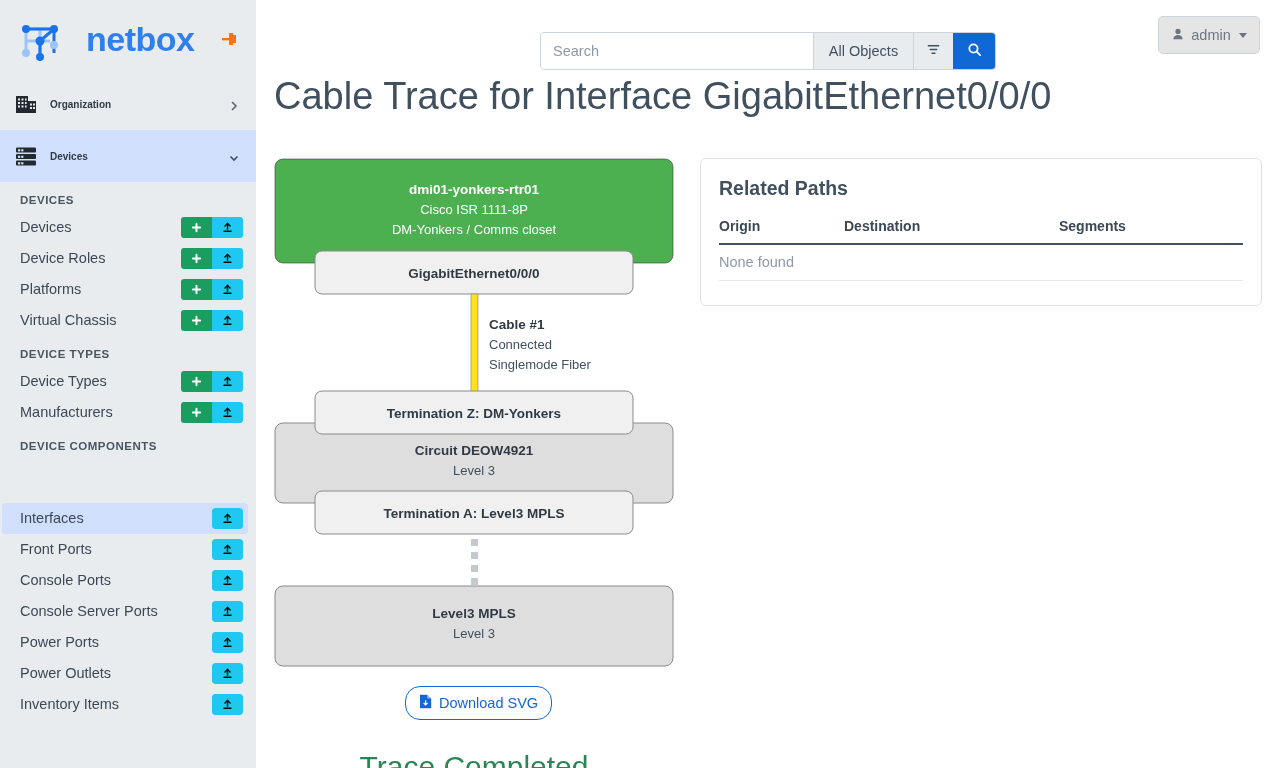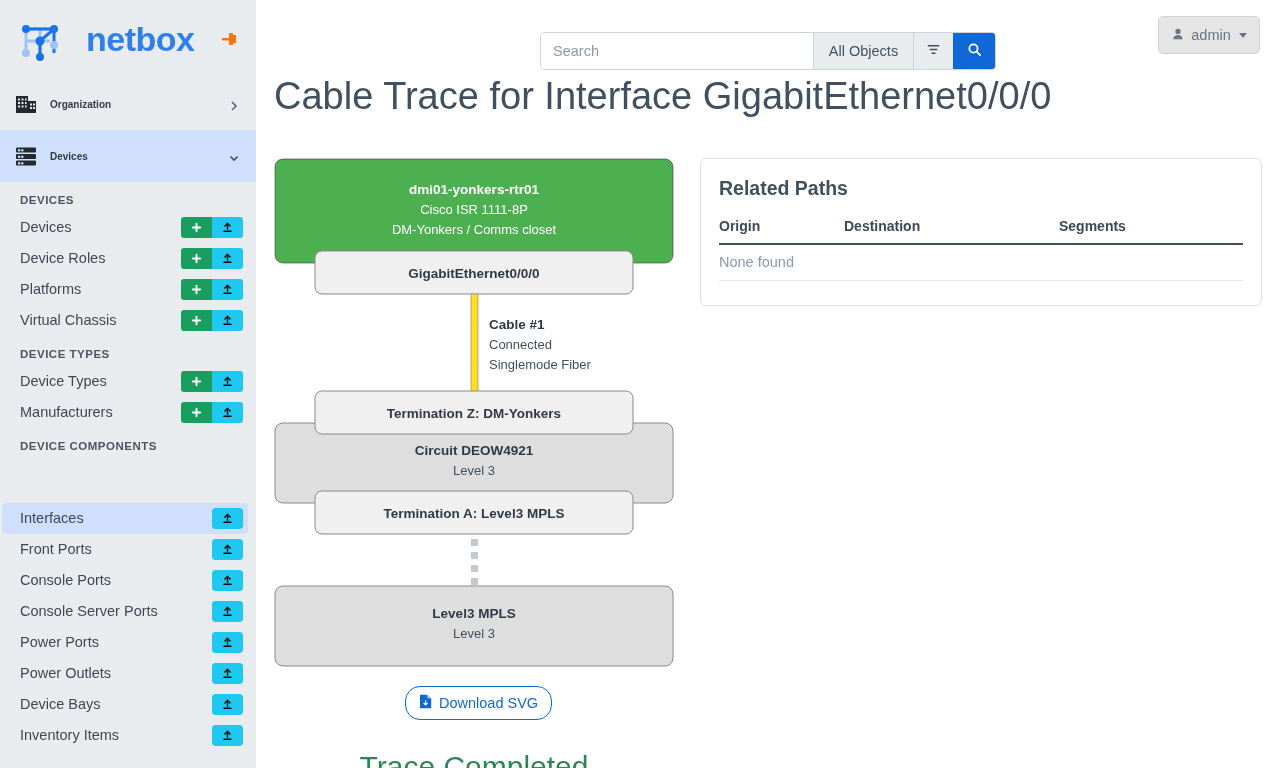--- a/index.html
+++ b/index.html
@@ -442,32 +442,20 @@
             <div class="mini-btn imp solo">
               <svg viewBox="0 0 12 12" fill="none" stroke="#0a0a0a" stroke-width="1.6" stroke-linecap="round">
                 <path d="M6 1.6 V8"></path>
                 <path d="M3.2 4.4 L6 1.6 L8.8 4.4"></path>
                 <path d="M2.2 10.2 H9.8"></path>
               </svg>
             </div>
           </div>
         </div>
         <div class="nav-item">
-          <span class="n-label">Device Bays</span>
-          <div class="btn-pair">
-            <div class="mini-btn imp solo">
-              <svg viewBox="0 0 12 12" fill="none" stroke="#0a0a0a" stroke-width="1.6" stroke-linecap="round">
-                <path d="M6 1.6 V8"></path>
-                <path d="M3.2 4.4 L6 1.6 L8.8 4.4"></path>
-                <path d="M2.2 10.2 H9.8"></path>
-              </svg>
-            </div>
-          </div>
-        </div>
-        <div class="nav-item">
           <span class="n-label">Inventory Items</span>
           <div class="btn-pair">
             <div class="mini-btn imp solo">
               <svg viewBox="0 0 12 12" fill="none" stroke="#0a0a0a" stroke-width="1.6" stroke-linecap="round">
                 <path d="M6 1.6 V8"></path>
                 <path d="M3.2 4.4 L6 1.6 L8.8 4.4"></path>
                 <path d="M2.2 10.2 H9.8"></path>
               </svg>
             </div>
           </div>

